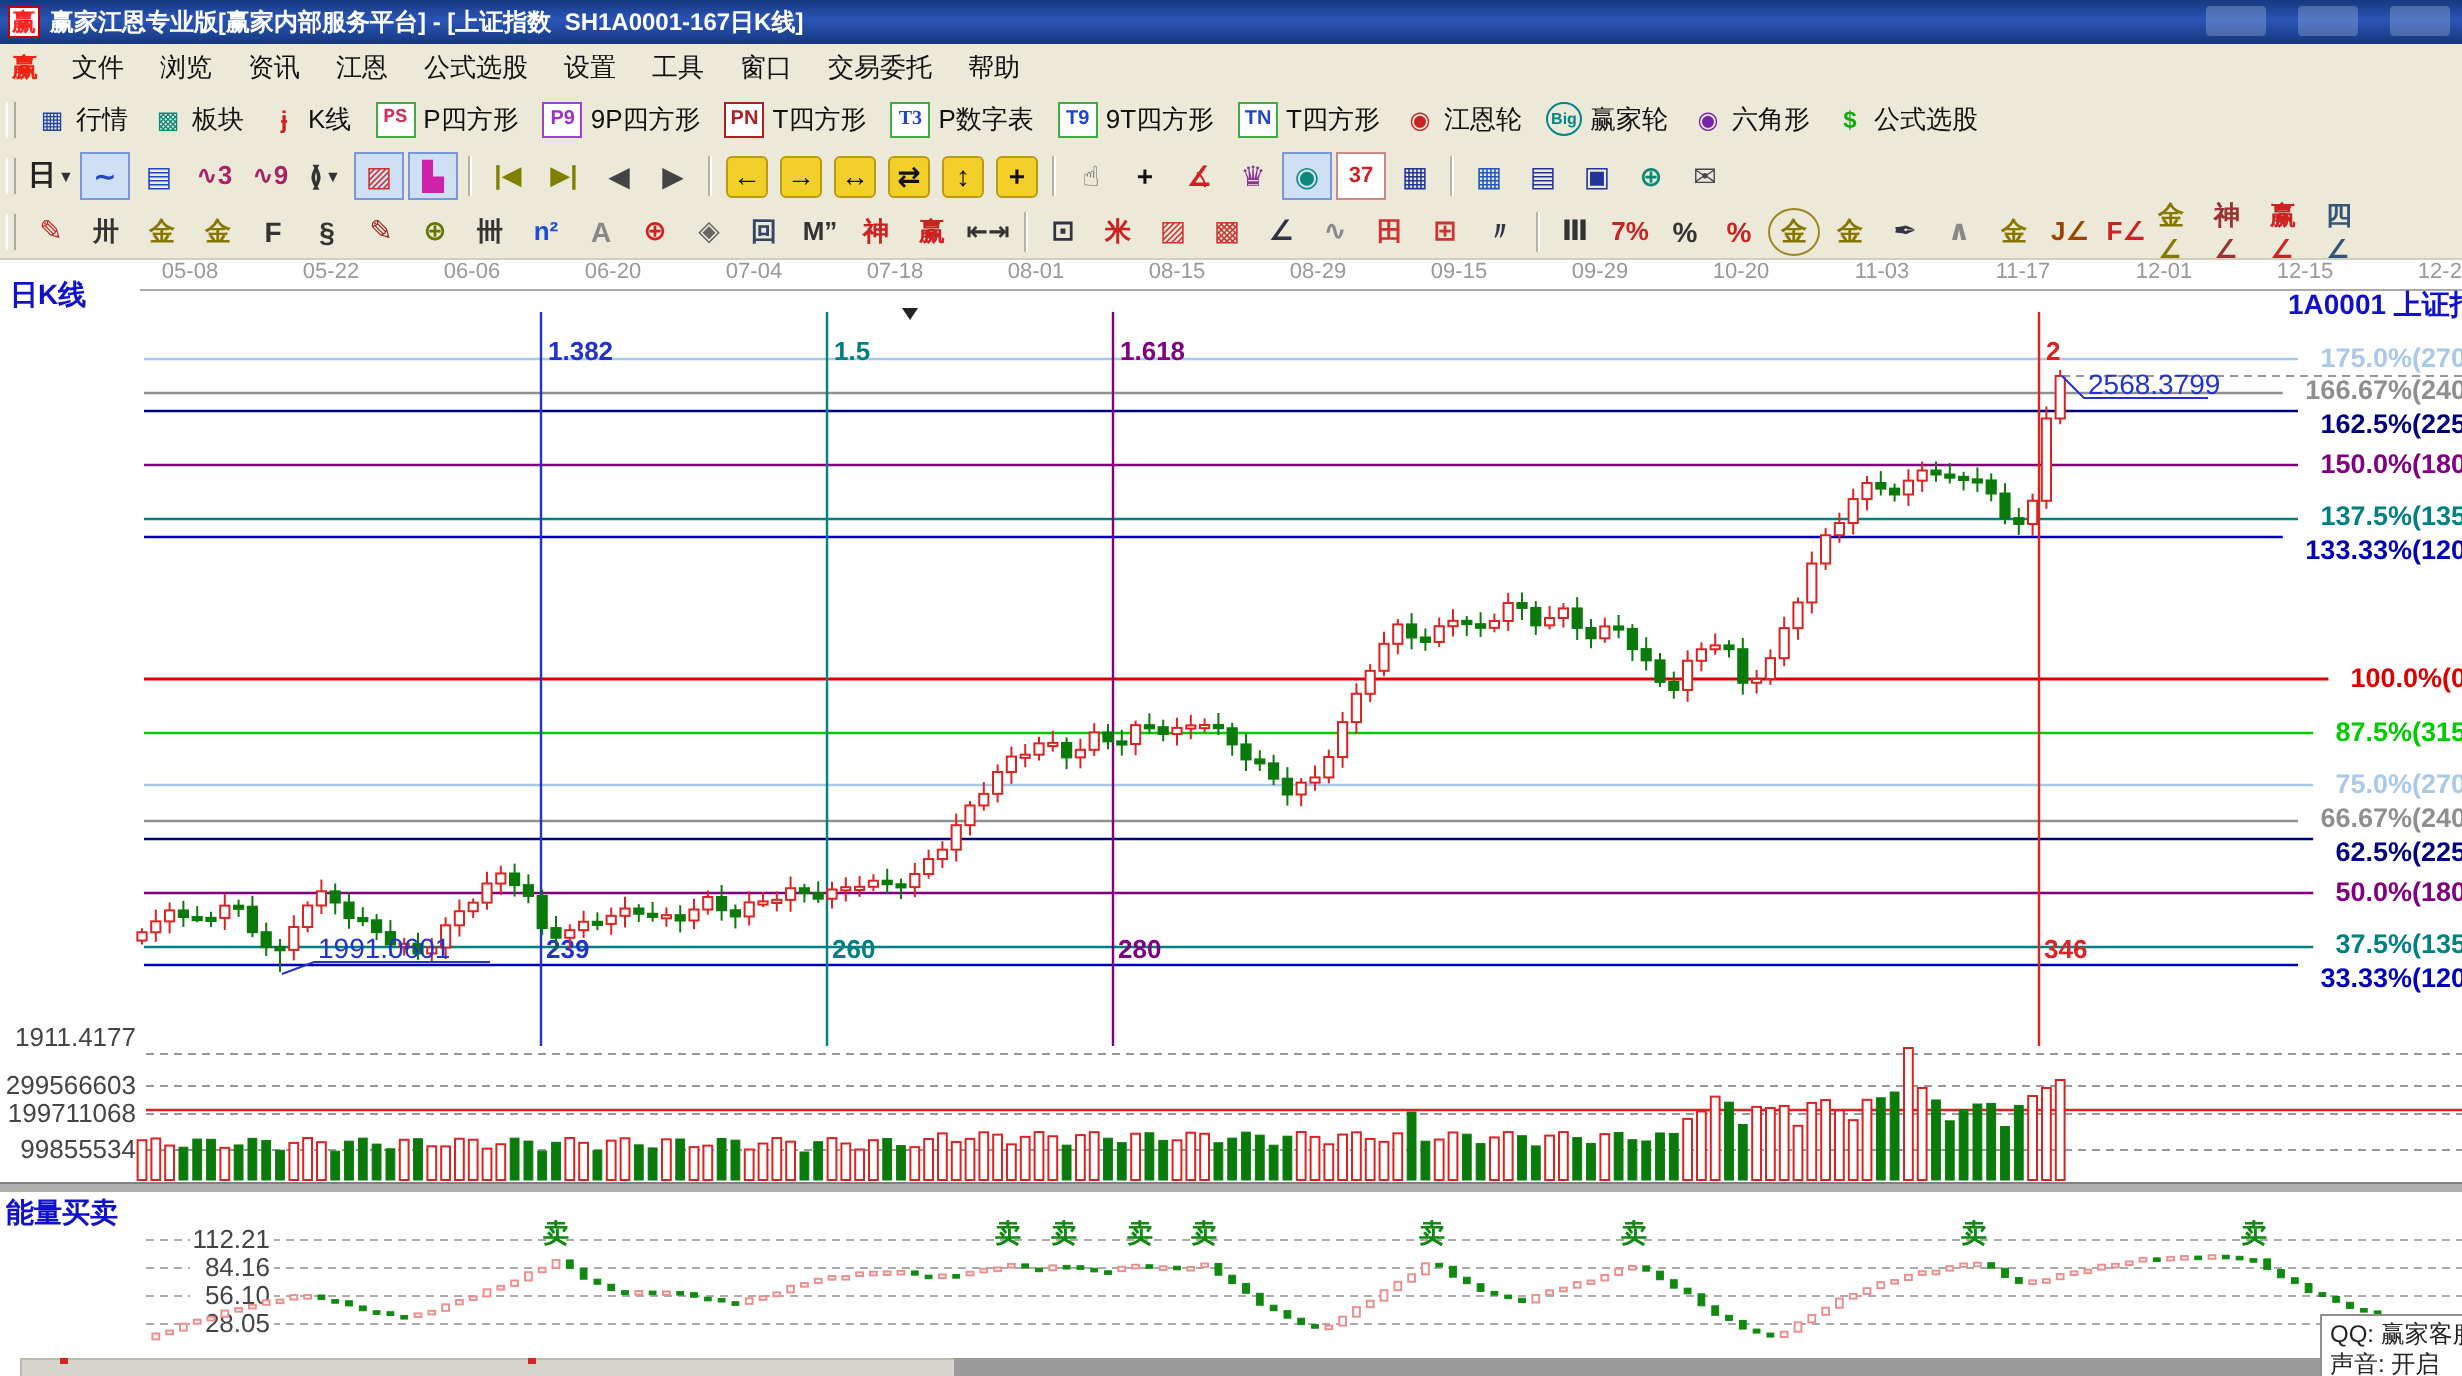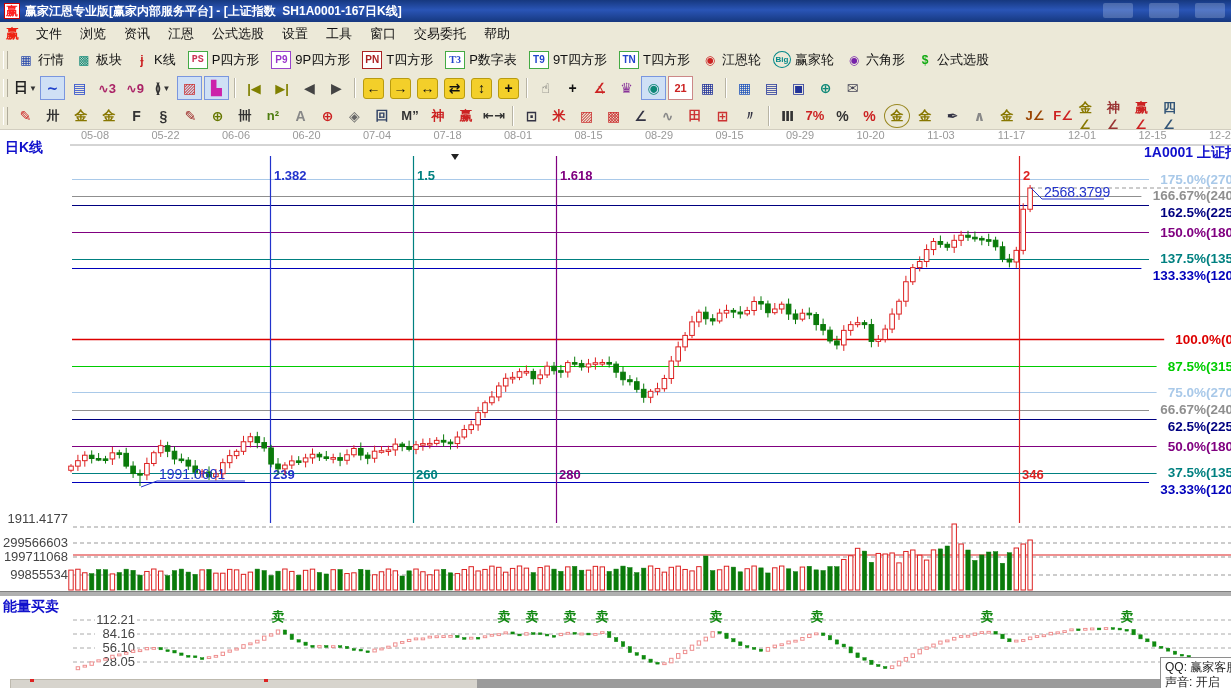--- a/index.html
+++ b/index.html
@@ -854,41 +854,41 @@
       <span class="icell" style="color: rgb(17, 17, 17); background: rgb(243, 207, 42); border: 1px solid rgb(184, 155, 16); border-radius: 3px; transform: rotate(0deg); width: 19px; height: 19px; margin: 0px 3px;">↔</span>
       <span class="icell" style="color: rgb(17, 17, 17); background: rgb(243, 207, 42); border: 1px solid rgb(184, 155, 16); border-radius: 3px; transform: rotate(0deg); width: 19px; height: 19px; margin: 0px 3px;">⇄</span>
       <span class="icell" style="color: rgb(17, 17, 17); background: rgb(243, 207, 42); border: 1px solid rgb(184, 155, 16); border-radius: 3px; transform: rotate(0deg); width: 19px; height: 19px; margin: 0px 3px;">↕</span>
       <span class="icell" style="color: rgb(17, 17, 17); background: rgb(243, 207, 42); border: 1px solid rgb(184, 155, 16); border-radius: 3px; transform: rotate(0deg); width: 19px; height: 19px; margin: 0px 3px;">+</span>
       <span class="sep"></span>
       <span class="icell" style="color: rgb(85, 85, 85);">☝</span>
       <span class="icell" style="color: rgb(17, 17, 17);">+</span>
       <span class="icell" style="color: rgb(204, 34, 34);">∡</span>
       <span class="icell" style="color: rgb(136, 51, 153);">♛</span>
       <span class="icell pressed" style="color: rgb(14, 136, 119);">◉</span>
-      <span class="icell" style="color: rgb(204, 34, 34); border: 1px solid rgb(204, 136, 136); background: rgb(255, 255, 255); font-size: 11px;">21</span>
+      <span class="icell" style="color: rgb(204, 34, 34); border: 1px solid rgb(204, 136, 136); background: rgb(255, 255, 255); font-size: 11px;">37</span>
       <span class="icell" style="color: rgb(34, 51, 153);">▦</span>
       <span class="sep"></span>
       <span class="icell" style="color: rgb(34, 85, 187);">▦</span>
       <span class="icell" style="color: rgb(34, 51, 153);">▤</span>
       <span class="icell" style="color: rgb(34, 51, 153);">▣</span>
       <span class="icell" style="color: rgb(14, 136, 119);">⊕</span>
       <span class="icell" style="color: rgb(68, 68, 85);">✉</span>
     </div>
 <div class="toolbar" id="toolbar3">
       <span class="grip"></span>
       <span class="icell" style="color: rgb(204, 34, 34);">✎</span>
       <span class="icell sm" style="color: rgb(51, 51, 51);">卅</span>
       <span class="icell sm" style="color: rgb(136, 119, 0);">金</span>
       <span class="icell sm" style="color: rgb(136, 119, 0);">金</span>
       <span class="icell" style="color: rgb(51, 51, 51);">F</span>
       <span class="icell" style="color: rgb(51, 51, 51);">§</span>
       <span class="icell" style="color: rgb(153, 34, 34);">✎</span>
       <span class="icell" style="color: rgb(102, 119, 0);">⊕</span>
       <span class="icell sm" style="color: rgb(51, 51, 51);">卌</span>
-      <span class="icell sm" style="color: #4d7c0f;">n²</span>
+      <span class="icell sm" style="color: #1d4ed8;">n²</span>
       <span class="icell" style="color: rgb(136, 136, 136);">A</span>
       <span class="icell" style="color: rgb(204, 34, 34);">⊕</span>
       <span class="icell" style="color: rgb(102, 102, 102);">◈</span>
       <span class="icell sm" style="color: rgb(51, 68, 102);">回</span>
       <span class="icell sm" style="color: rgb(51, 51, 51);">M”</span>
       <span class="icell sm" style="color: rgb(204, 34, 34);">神</span>
       <span class="icell sm" style="color: rgb(204, 34, 34);">赢</span>
       <span class="icell sm" style="color: rgb(51, 51, 51);">⇤⇥</span>
       <span class="sep"></span>
       <span class="icell" style="color: rgb(51, 51, 68);">⊡</span>

